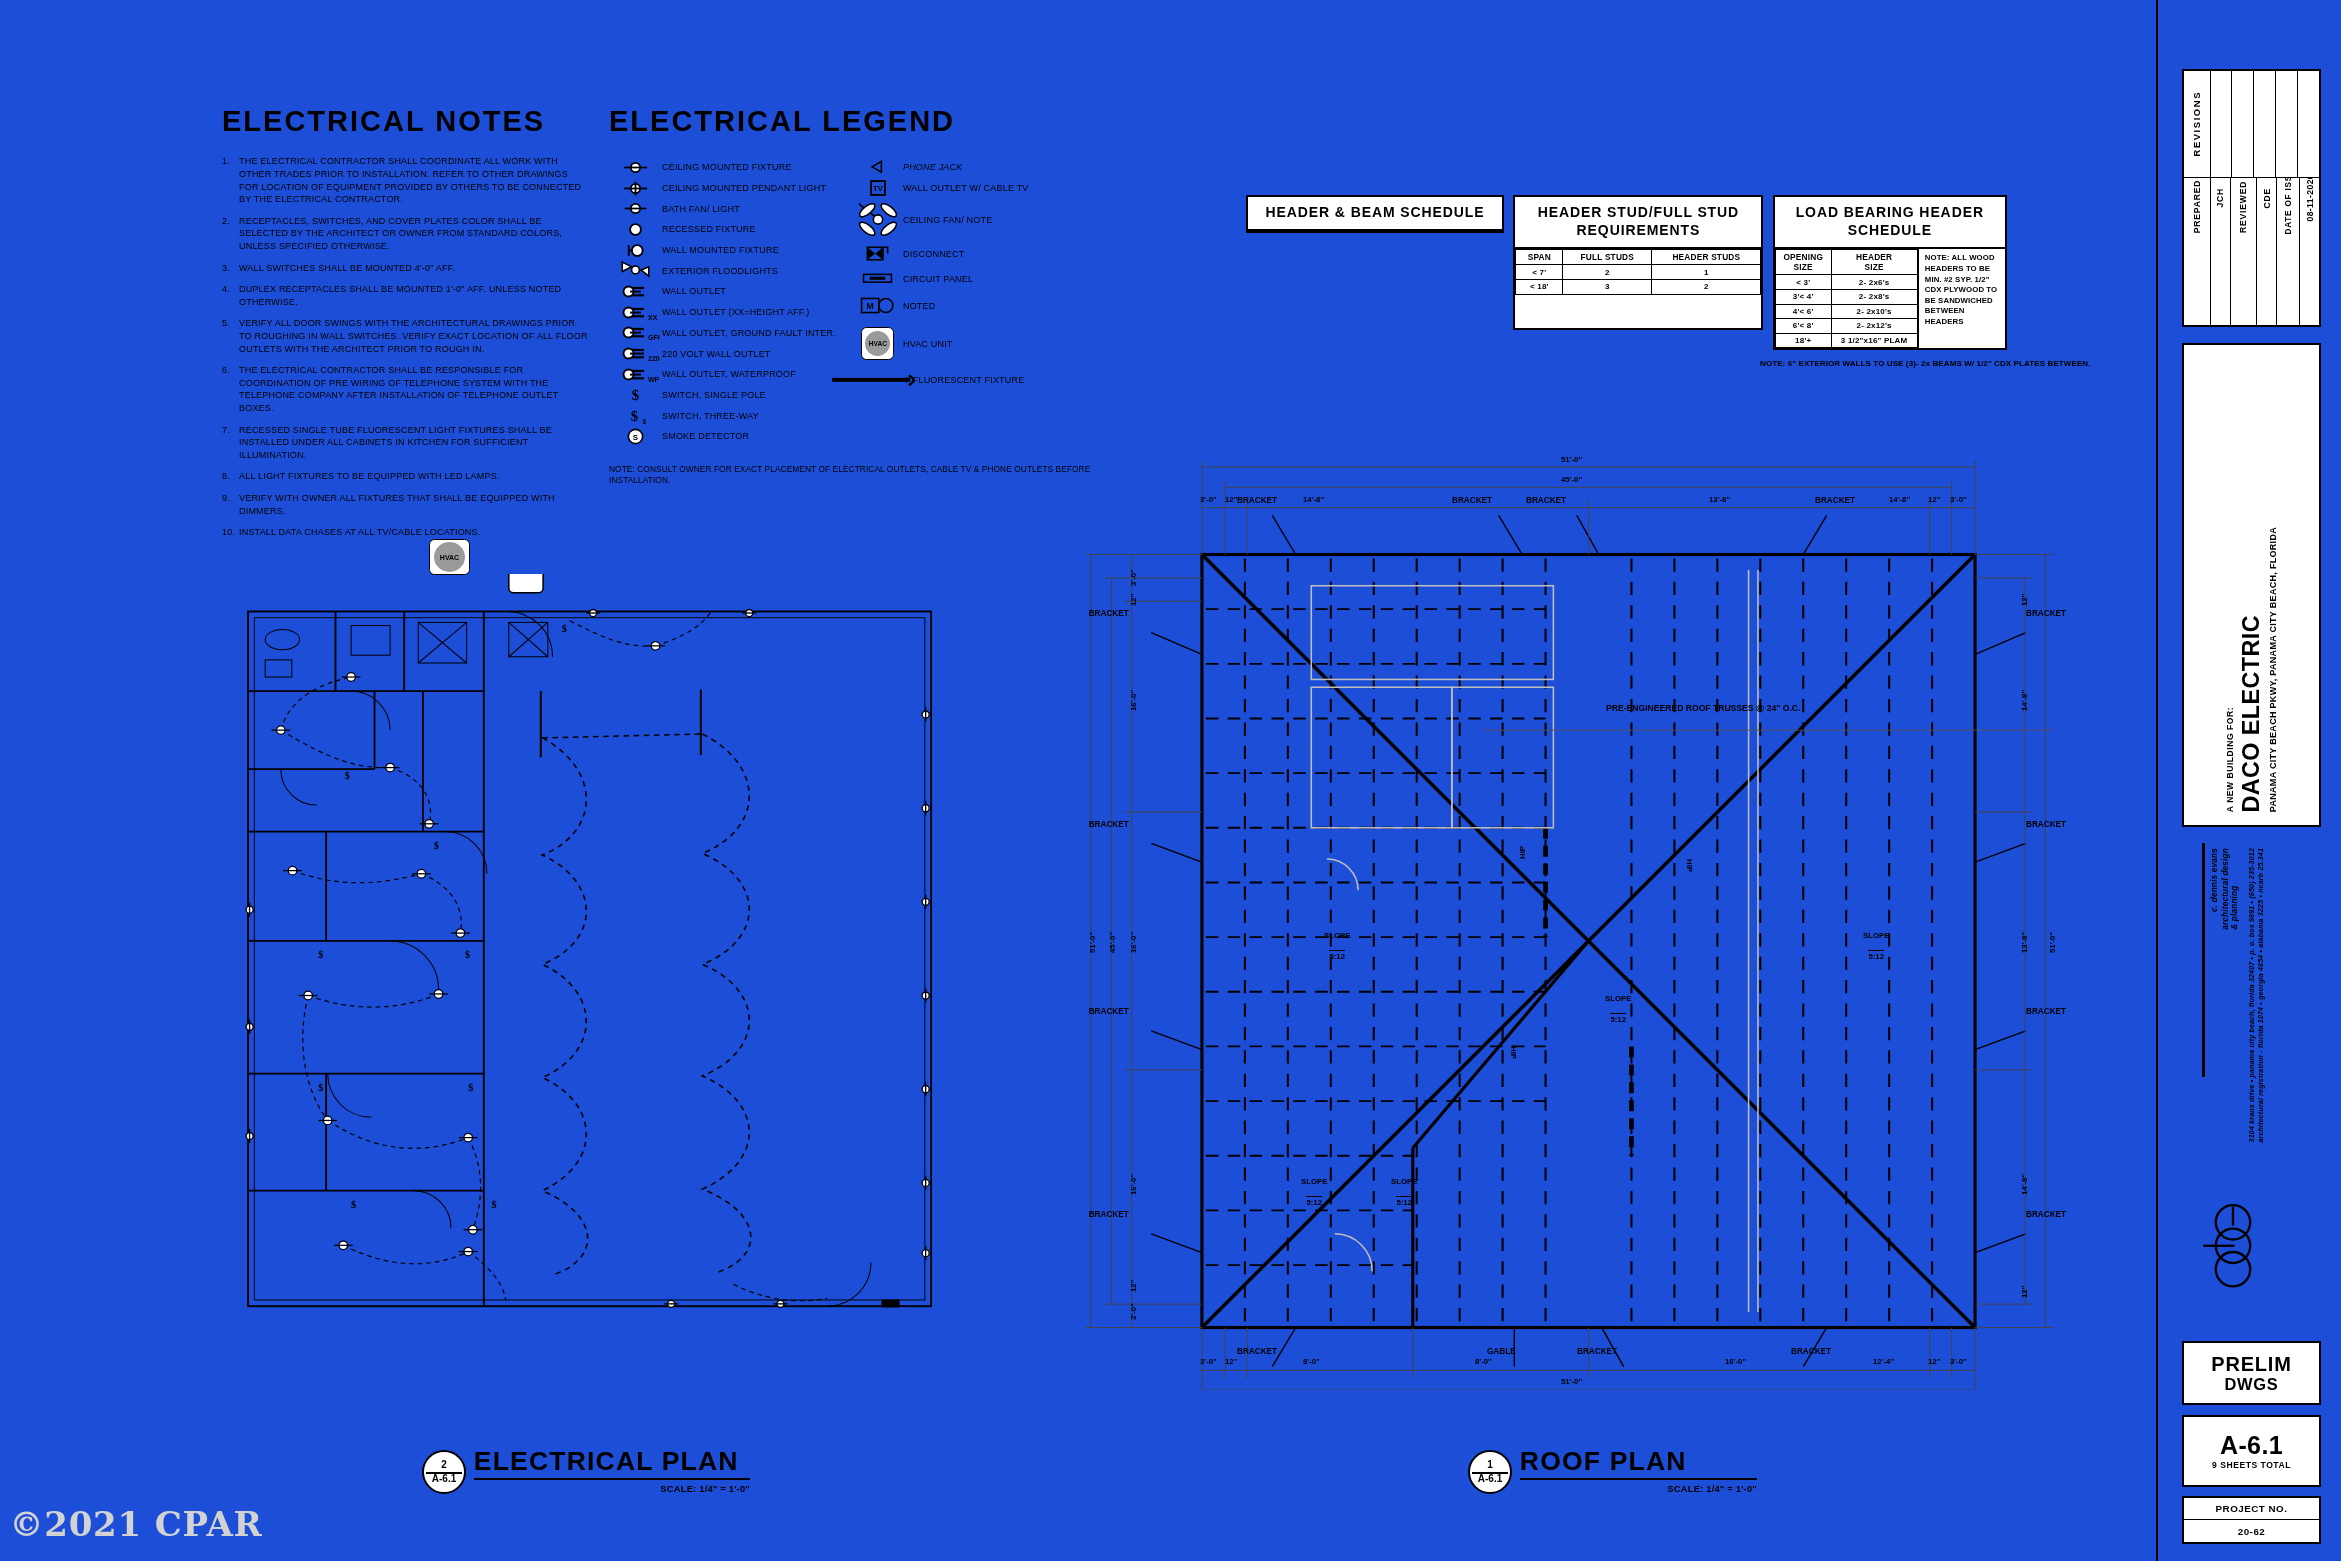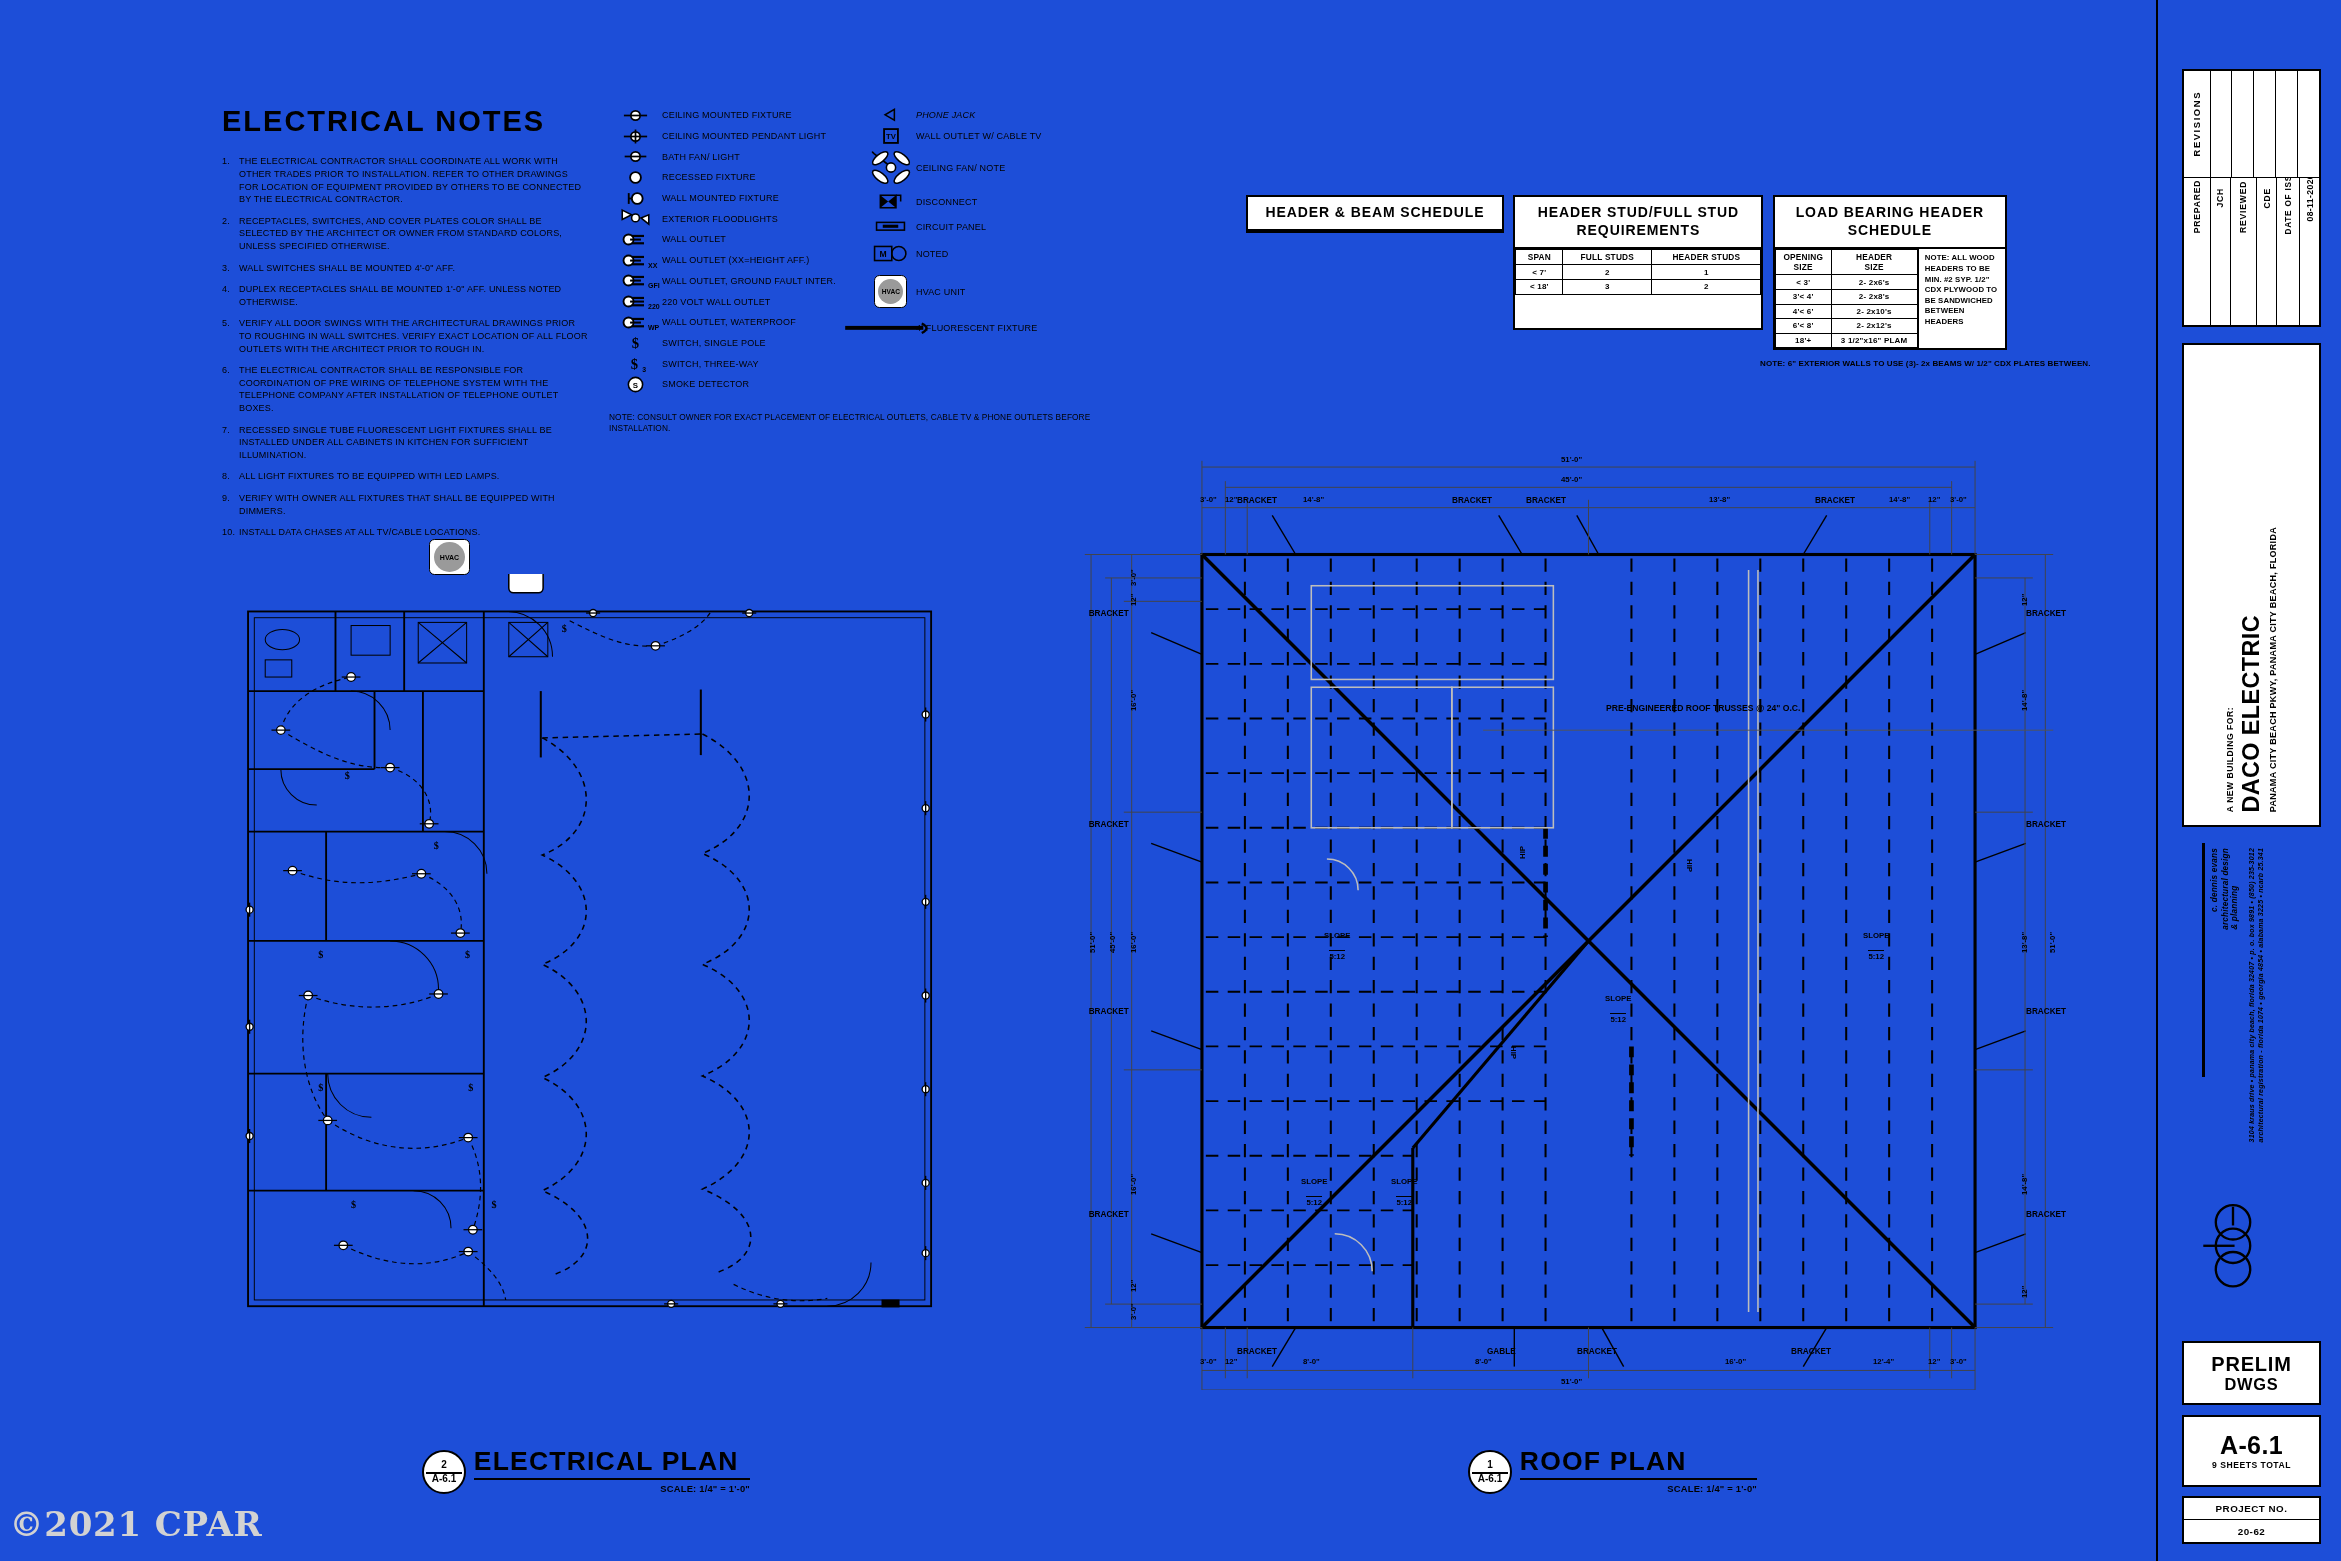--- a/index.html
+++ b/index.html
@@ -18,21 +18,21 @@
   
   #notes-block { position:absolute; left:222px; top:105px; width:367px; }
   #notes-title { font-size:29px; font-weight:bold; letter-spacing:2px; margin-bottom:17px; }
   .note-item { display:flex; font-size:9px; line-height:1.42; margin-bottom:8.6px; letter-spacing:0.2px; }
   .note-num { width:17px; flex:0 0 17px; }
   .note-txt { flex:1; }
 
   
   #legend-block { position:absolute; left:609px; top:105px; width:515px; }
   #legend-title { font-size:29px; font-weight:bold; letter-spacing:2px; margin-bottom:19px; }
-  .leg-cols { display:flex; gap:30px; }
+  .leg-cols { display:flex; gap:17px; }
   .leg-col { display:flex; flex-direction:column; }
   .leg-row { display:flex; align-items:center; height:20.7px; }
   .leg-sym { width:53px; flex:0 0 53px; display:flex; align-items:center; justify-content:center; position:relative; }
   .leg-lbl { font-size:9px; letter-spacing:0.2px; }
   .leg-col.right .leg-sym { width:50px; flex:0 0 50px; }
   .hvac-sym { width:33px; height:33px; border:1.6px solid #000; border-radius:5.5px; display:flex;align-items:center;justify-content:center; background:#fff; }
   .hvac-sym .inner { width:25px;height:25px;border-radius:50%;background:#9a9a9a;display:flex;align-items:center;justify-content:center;font-size:6.6px;font-weight:bold;color:#000; }
   .leg-note { font-size:8.3px; line-height:1.4; margin-top:17px; letter-spacing:0.1px; }
 
   
@@ -132,20 +132,21 @@
           <div class="note-txt">VERIFY WITH OWNER ALL FIXTURES THAT SHALL BE EQUIPPED WITH DIMMERS.</div>
         </div>
         <div class="note-item">
           <div class="note-num">10.</div>
           <div class="note-txt">INSTALL DATA CHASES AT ALL TV/CABLE LOCATIONS.</div>
         </div>
       </div>
   </div>
 
   <div id="legend-block">
+    <div id="legend-title" class="ttl">ELECTRICAL LEGEND</div>
     <div class="leg-cols">
       <div class="leg-col left" id="leg-left">
           <div class="leg-row">
             <div class="leg-sym">
               <div style="position: relative; display: flex; align-items: center; justify-content: center;">
                 <svg width="31" height="17" viewBox="0 0 40 22">
                   <g stroke="#000" stroke-width="2.2" fill="#fff">
                     <circle cx="20" cy="11" r="6"></circle>
                     <line x1="5" y1="11" x2="35" y2="11"></line>
                   </g>

